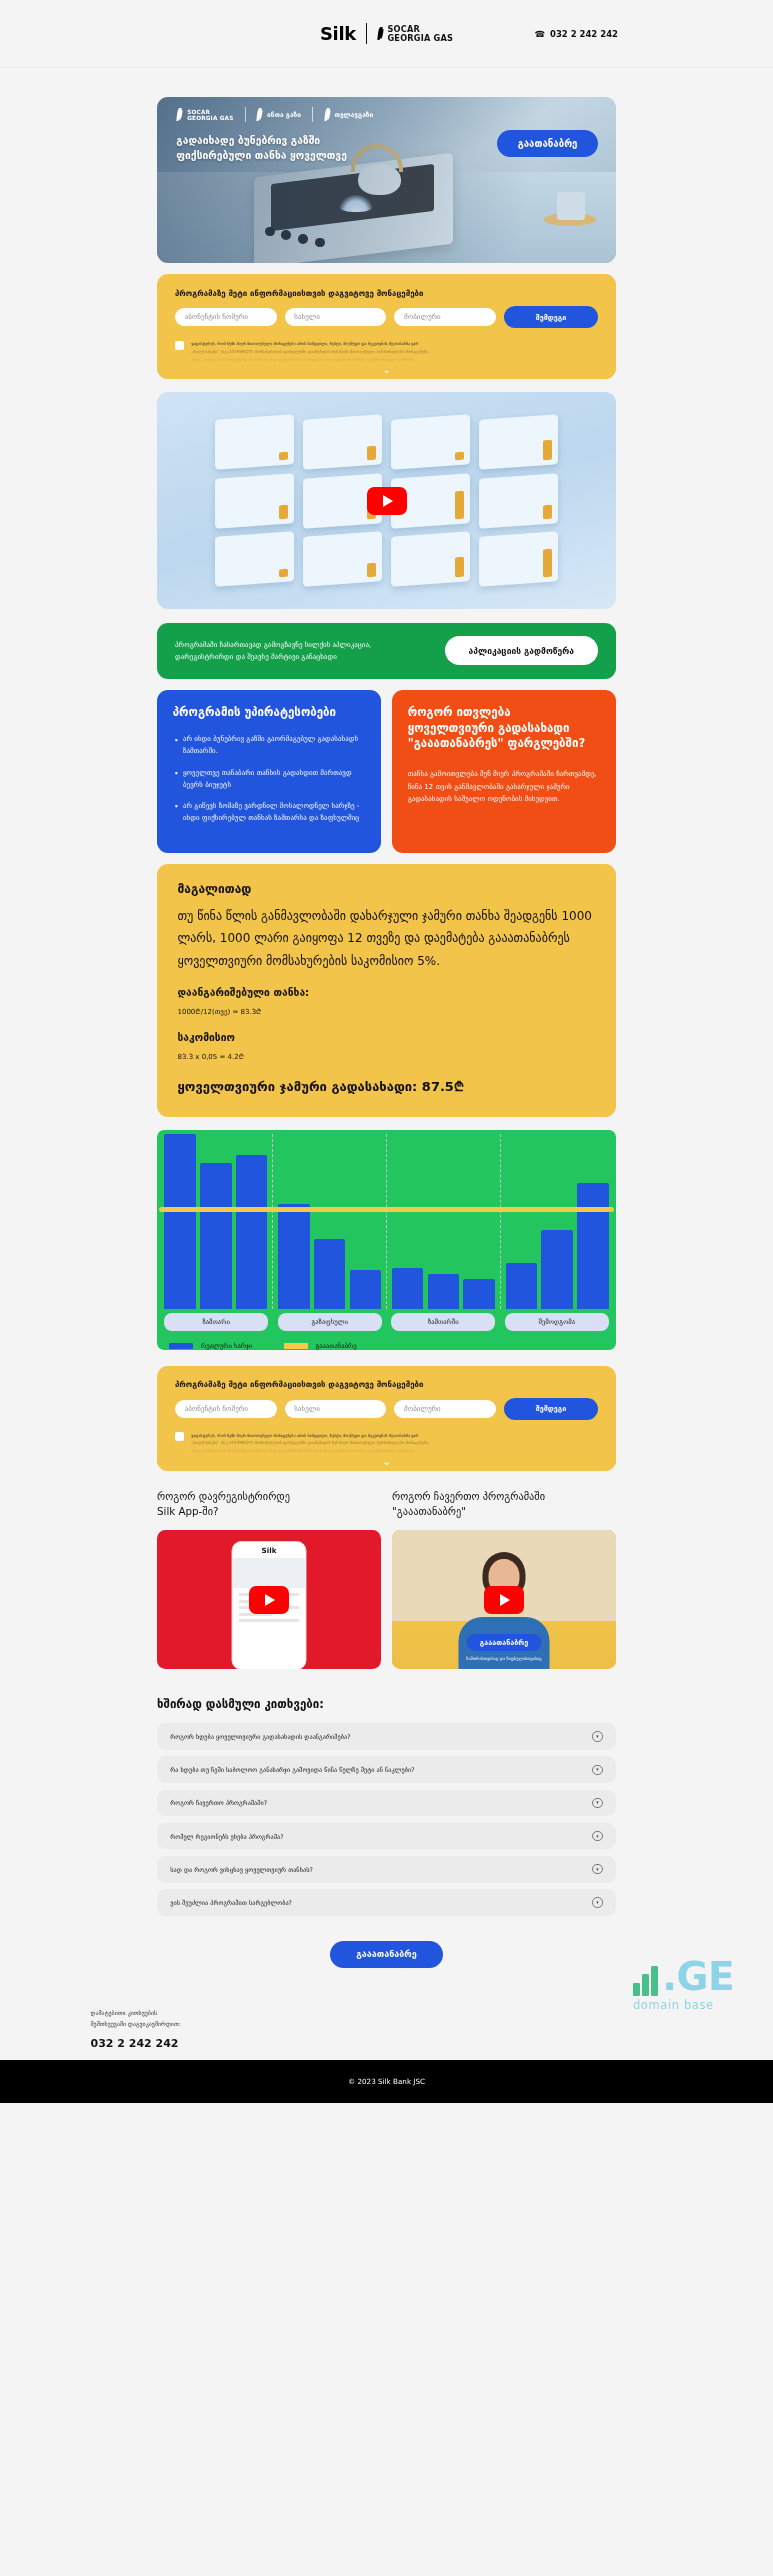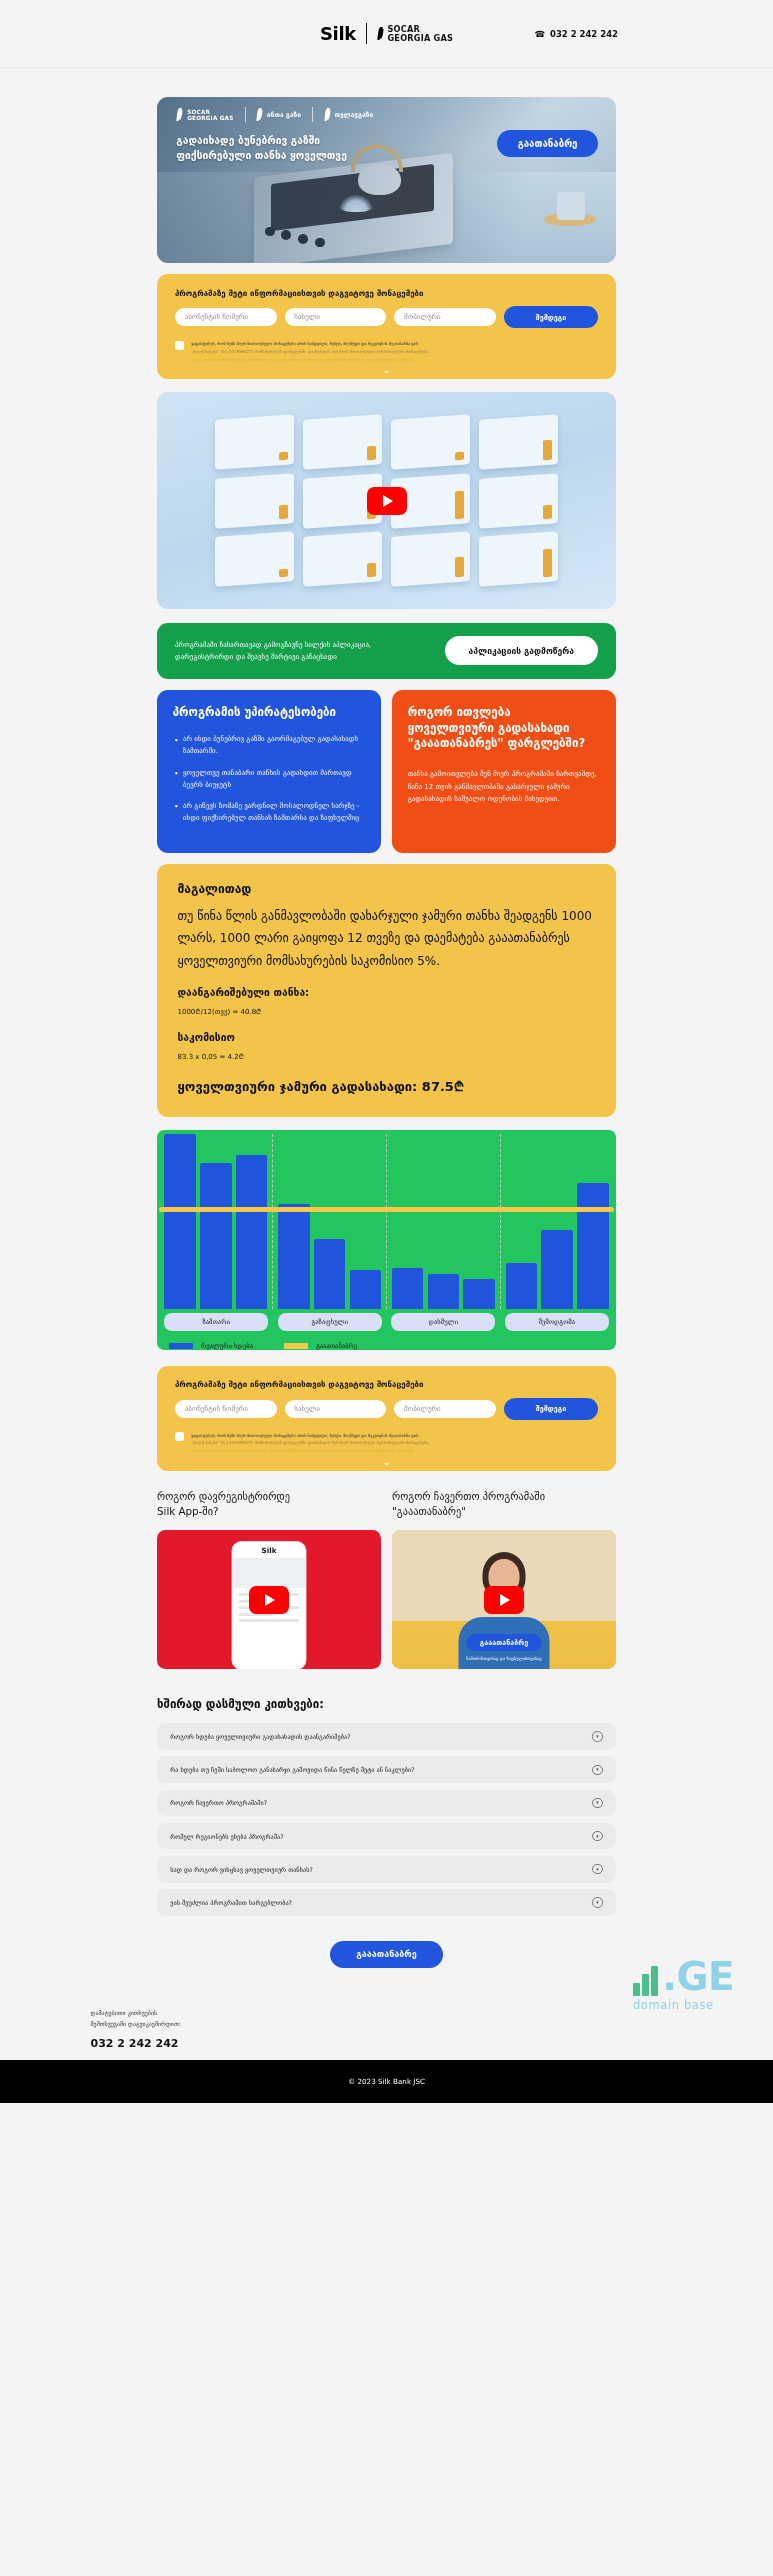--- a/index.html
+++ b/index.html
@@ -478,21 +478,21 @@
     <div class="card card-orange">
       <div class="card-title">როგორ ითვლება ყოველთვიური გადასახადი "გააათანაბრეს" ფარგლებში?</div>
       <div class="card-body">თანხა გამოითვლება შენ მიერ პროგრამაში ჩართვამდე, წინა 12 თვის განმავლობაში გახარჯული ჯამური გადასახადის საშუალო ოდენობის მიხედვით.</div>
     </div>
   </div>
 
   <div class="example-card">
     <div class="ex-h1">მაგალითად</div>
     <div class="ex-p">თუ წინა წლის განმავლობაში დახარჯული ჯამური თანხა შეადგენს 1000 ლარს, 1000 ლარი გაიყოფა 12 თვეზე და დაემატება გააათანაბრეს ყოველთვიური მომსახურების საკომისიო 5%.</div>
     <div class="ex-h2">დაანგარიშებული თანხა:</div>
-    <div class="ex-calc">1000₾/12(თვე) = 40.8₾</div>
+    <div class="ex-calc">1000₾/12(თვე) = 83.3₾</div>
     <div class="ex-h2">საკომისიო</div>
     <div class="ex-calc">83.3 x 0,05 = 4.2₾</div>
     <div class="ex-total">ყოველთვიური ჯამური გადასახადი: 87.5₾</div>
   </div>
 
   <div class="chart-card">
     <div class="chart-area" id="chart-plot">
 
     <div class="chart-group">
             <div class="bar" style="height: 100%;"></div>
@@ -517,30 +517,30 @@
           <div class="avg-line" id="avg-line" style="bottom: 55%;"></div>
         </div>
     <div class="chart-labels" id="chart-labels">
           <div class="chart-label-cell">
             <div class="chart-label">ზამთარი</div>
           </div>
           <div class="chart-label-cell">
             <div class="chart-label">გაზაფხული</div>
           </div>
           <div class="chart-label-cell">
-            <div class="chart-label">დასმული</div>
+            <div class="chart-label">ზამთარში</div>
           </div>
           <div class="chart-label-cell">
             <div class="chart-label">შემოდგომა</div>
           </div>
         </div>
     <div class="chart-legend" id="chart-legend">
           <div class="legend-item">
             <span class="legend-swatch" style="background: rgb(34, 85, 221);"></span>
-            <span>რეალური ხდება</span>
+            <span>რეალური ხარჯი</span>
           </div>
           <div class="legend-item">
             <span class="legend-swatch" style="background: rgb(247, 201, 72);"></span>
             <span>გააათანაბრე</span>
           </div>
         </div>
   </div>
 
   <div class="form-card" style="margin-top:15.7px;">
     <div class="form-title">პროგრამაზე მეტი ინფორმაციისთვის დაგვიტოვე მონაცემები</div>

